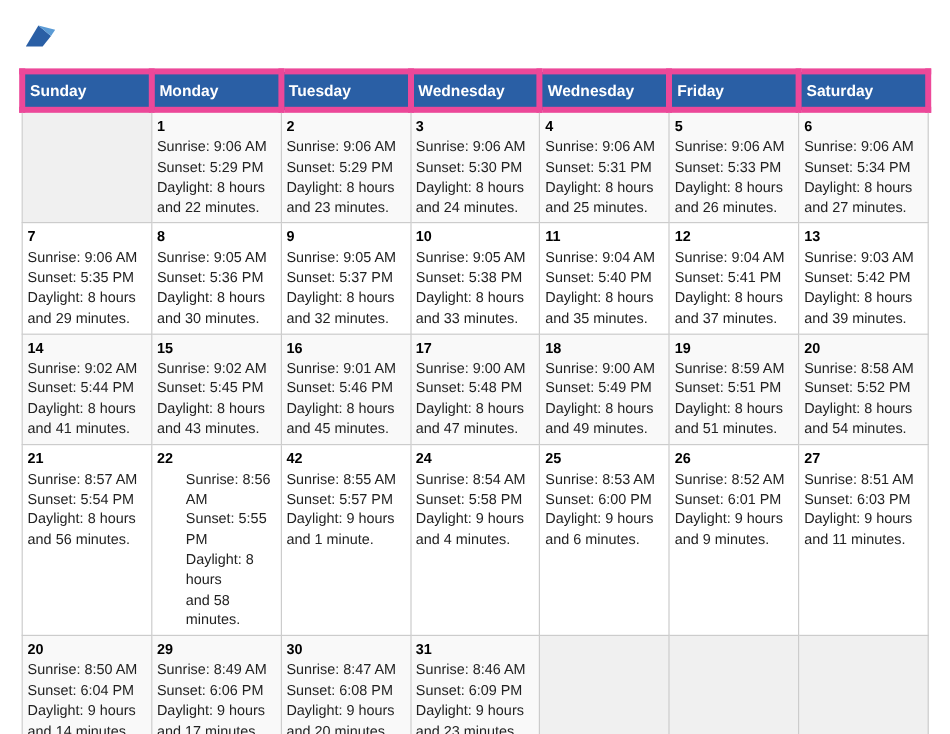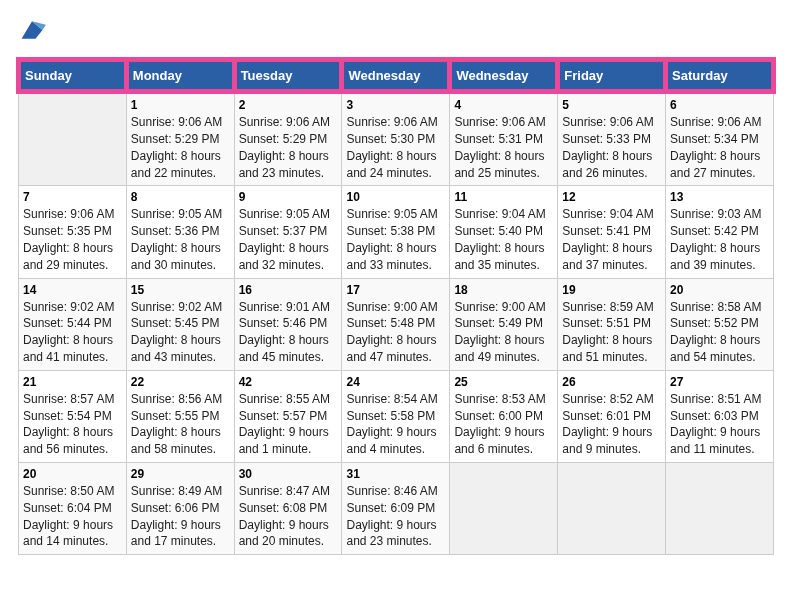--- a/index.html
+++ b/index.html
@@ -278,21 +278,21 @@
       <tr>
         <td>
           <div class="day-number">21</div>
           <div class="day-info" style="white-space: pre-line;">Sunrise: 8:57 AM
 Sunset: 5:54 PM
 Daylight: 8 hours
 and 56 minutes.</div>
         </td>
         <td>
           <div class="day-number">22</div>
-          <div class="day-info" style="white-space: pre-line;">Sunrise: 8:56 AM
+          <div class="day-info" style="white-space: pre-line; margin-left: 24px;">Sunrise: 8:56 AM
 Sunset: 5:55 PM
 Daylight: 8 hours
 and 58 minutes.</div>
         </td>
         <td>
           <div class="day-number">42</div>
           <div class="day-info" style="white-space: pre-line;">Sunrise: 8:55 AM
 Sunset: 5:57 PM
 Daylight: 9 hours
 and 1 minute.</div>

